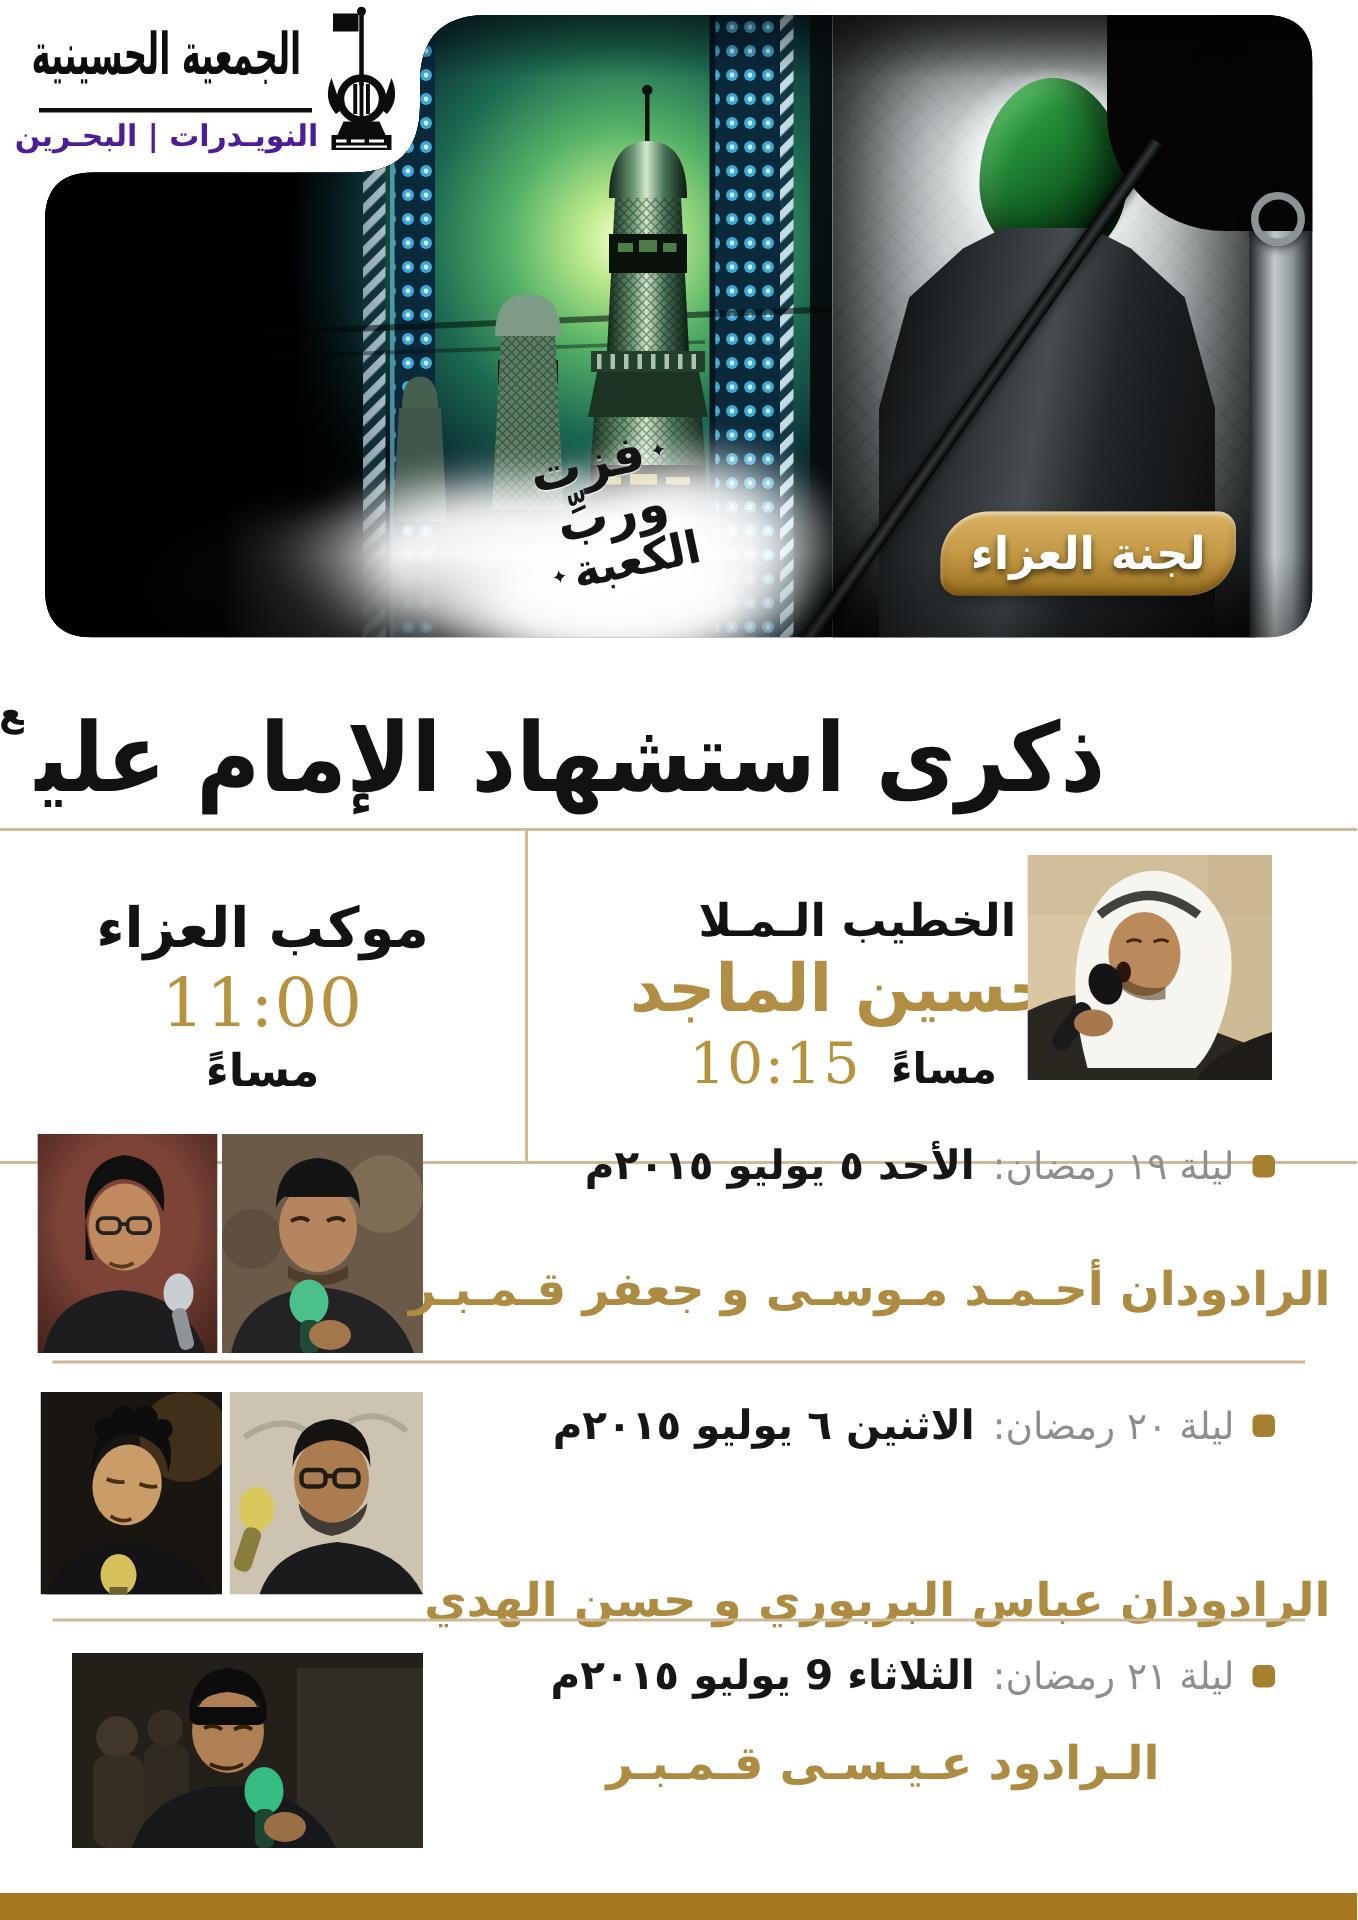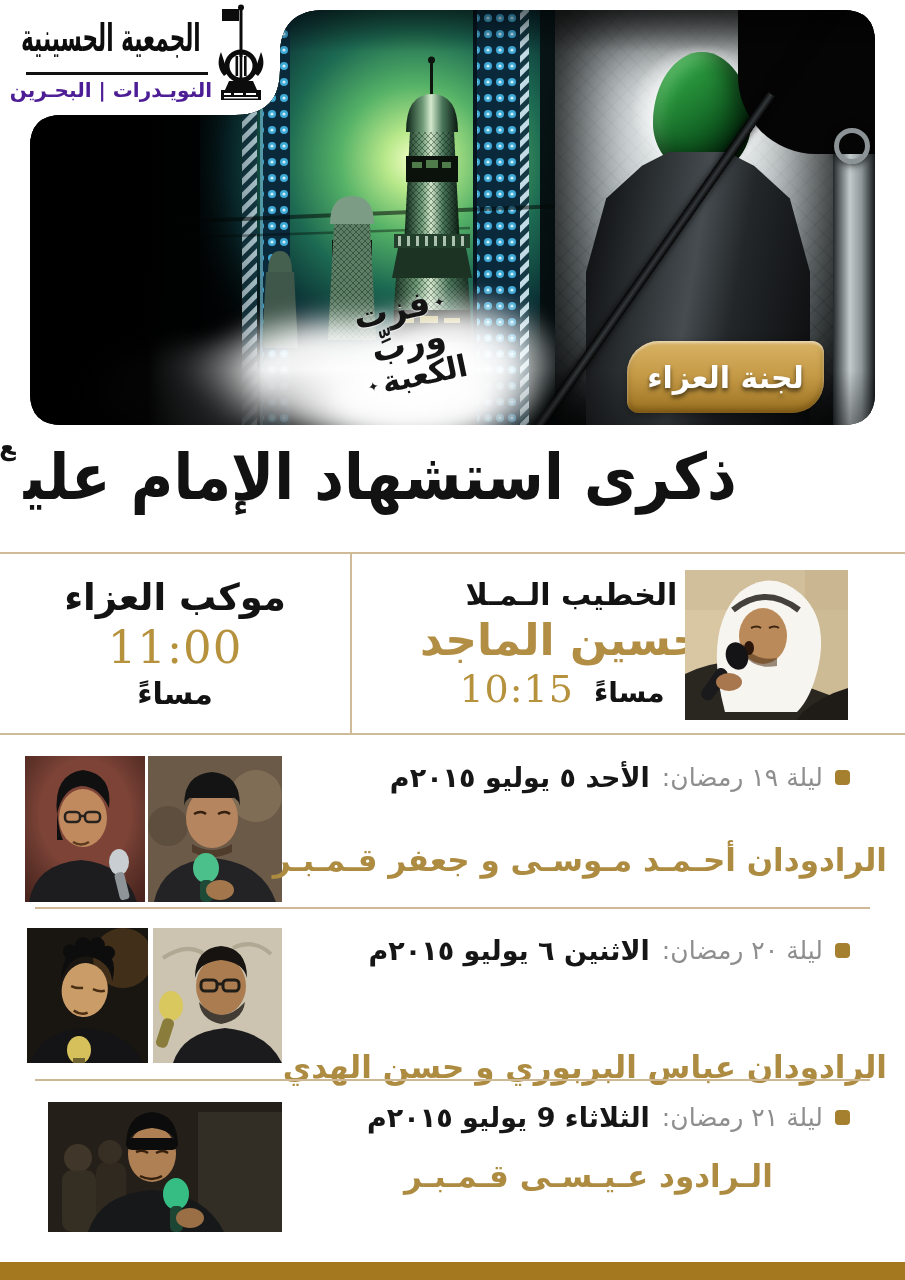--- a/index.html
+++ b/index.html
@@ -47,33 +47,33 @@
   .ring{left:804px;top:118px;width:26px;height:26px;border:5px solid #8c9396;border-radius:50%;box-shadow:0 0 8px #000;}
   .vignette{left:0;top:0;right:0;bottom:0;pointer-events:none;background:
       linear-gradient(90deg,rgba(0,0,0,.96) 0 118px,rgba(0,0,0,0) 235px),
       linear-gradient(180deg,rgba(0,0,0,.5) 0,rgba(0,0,0,0) 42px),
       linear-gradient(0deg,rgba(0,0,0,.38) 0,rgba(0,0,0,0) 55px);}
   .kaaba-callig{left:288px;top:280px;width:180px;direction:rtl;text-align:center;transform:rotate(-12deg);
       color:#141414;font-weight:bold;line-height:1.05;text-shadow:0 1px 0 rgba(255,255,255,.65),0 0 8px rgba(255,255,255,.5);}
   .kaaba-callig .l1{font-size:34px;display:block;}
   .kaaba-callig .l2{font-size:30px;display:block;}
   .kaaba-callig .orn{font-size:13px;color:#1a1a1a;vertical-align:middle;margin:0 4px;}
-  .badge{left:597px;top:331px;width:197px;height:72px;display:flex;align-items:center;justify-content:center;direction:rtl;
+  .badge{left:597px;top:331px;width:197px;height:56px;display:flex;align-items:center;justify-content:center;direction:rtl;
       border-radius:32px 12px 32px 12px;
       background:linear-gradient(180deg,#d8b263 0%,#c59a47 48%,#9a7120 100%);
       box-shadow:inset 0 2px 3px rgba(255,255,255,.55),inset 0 -4px 6px rgba(92,62,10,.55),0 3px 8px rgba(0,0,0,.35);}
   .badge span{font-size:30px;font-weight:bold;color:#fff;text-shadow:0 3px 4px rgba(0,0,0,.6);}
 
   
-  .main-title{left:0;top:420px;width:736px;height:106px;display:flex;align-items:center;justify-content:center;direction:rtl;}
+  .main-title{left:0;top:448px;width:736px;height:106px;display:flex;align-items:center;justify-content:center;direction:rtl;}
   .main-title .t{font-size:58px;font-weight:bold;color:#121212;transform:scaleY(1.1);white-space:nowrap;}
   .main-title sup{font-size:24px;vertical-align:40px;margin-right:8px;}
 
   
-  .sched{left:0;top:552px;width:905px;height:183px;box-sizing:border-box;border-top:2px solid #cfbb97;border-bottom:2px solid #cfbb97;text-align:center;}
+  .sched{left:0;top:552px;width:905px;height:224px;box-sizing:border-box;border-top:2px solid #cfbb97;border-bottom:2px solid #cfbb97;text-align:center;}
   .proc-col{left:0;top:0;width:350px;height:100%;display:flex;flex-direction:column;align-items:center;justify-content:center;gap:2px;direction:rtl;}
   .proc-label{font-size:37px;font-weight:bold;color:#131313;}
   .time-serif{font-family:"DejaVu Serif",serif;color:#b6923d;letter-spacing:1px;}
   .proc-time{font-size:45px;}
   .proc-mer{font-size:30px;font-weight:bold;color:#131313;}
   .vdiv{left:350px;top:0;width:2px;height:100%;background:#cfbb97;}
   .spk-col{left:352px;top:0;right:0;height:100%;}
   .spk-text{position:absolute;left:60px;width:300px;top:0;height:100%;display:flex;flex-direction:column;align-items:center;justify-content:center;gap:2px;direction:rtl;}
   .spk-role{font-size:30px;font-weight:bold;color:#131313;margin-left:19px;}
   .spk-name{font-size:44px;font-weight:bold;color:#b18e44;white-space:nowrap;}

